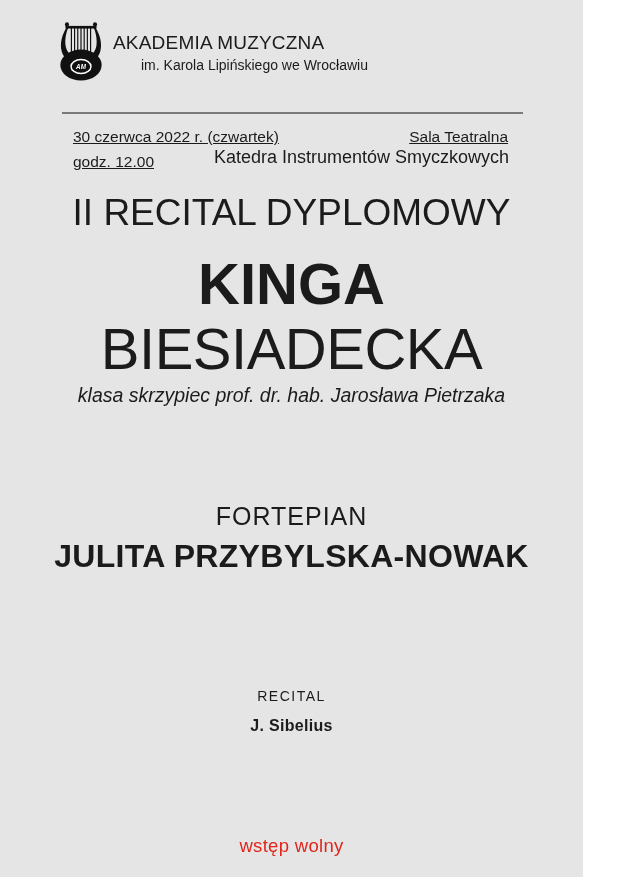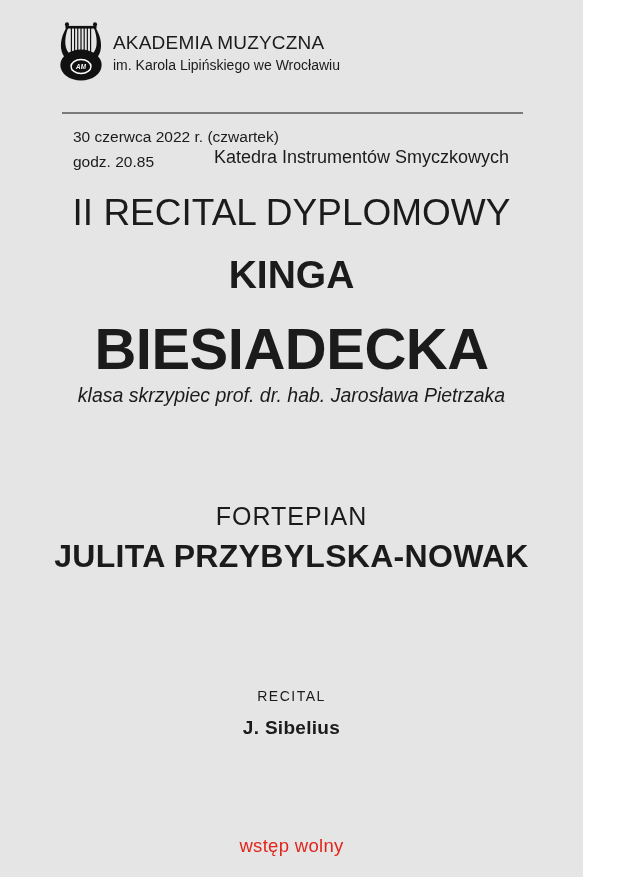--- a/index.html
+++ b/index.html
@@ -34,20 +34,21 @@
     letter-spacing: 0.2px;
     color: #1b1b1b;
     white-space: nowrap;
   }
   .inst-sub {
     font-size: 14px;
     font-weight: 400;
     margin-top: 3px;
     color: #1b1b1b;
     white-space: nowrap;
+    margin-left: 28px;
   }
   .department {
     position: absolute;
     top: 100px;
     right: 74px;
     font-size: 18px;
     color: #1b1b1b;
     white-space: nowrap;
     margin-top: 47px;
   }
@@ -63,42 +64,43 @@
   
   .event-info {
     position: absolute;
     top: 124px;
     left: 73px;
     right: 75px;
     display: flex;
     justify-content: space-between;
     font-size: 15.5px;
     line-height: 25px;
+    text-decoration: underline;
   }
   .event-info .right { text-align: right; }
 
   
   .center-line {
     position: absolute;
     left: 0;
     right: 0;
     text-align: center;
     white-space: nowrap;
     line-height: 1;
   }
   .recital-title { top: 194px; font-size: 37px; font-weight: 400; }
-  .performer-first { top: 255px; font-size: 39px; font-weight: 700; }
-  .performer-last  { top: 320px; font-size: 58px; font-weight: 700; letter-spacing: -0.5px; }
+  .performer-first { top: 255px; font-size: 58px; font-weight: 700; }
+  .performer-last  { top: 320px; font-size: 58px; font-weight: 400; letter-spacing: -0.5px; }
   .class-line { top: 386px; font-size: 19.5px; font-style: italic; }
 
   .accomp-role { top: 504px; font-size: 25px; letter-spacing: 1px; }
   .accomp-name { top: 540px; font-size: 32px; font-weight: 700; letter-spacing: 0.3px; }
 
   .program-heading { top: 689px; font-size: 14px; letter-spacing: 1.5px; }
-  .program-composer { top: 718px; font-size: 19px; font-weight: 700; letter-spacing: 0.3px; }
+  .program-composer { top: 718px; font-size: 16px; font-weight: 700; letter-spacing: 0.3px; }
 
   .admission { top: 794px; font-size: 18.5px; color: #e1251c; letter-spacing: 0.3px; margin-top: 43px; }
 </style>
 </head>
 <body>
 
 <div class="page">
 
   <div class="logo-lockup">
     <svg class="lyre" viewBox="0 0 64 84" aria-hidden="true">
@@ -131,23 +133,24 @@
     </div>
   </div>
 
   <div class="department">Katedra Instrumentów Smyczkowych</div>
 
   <div class="header-rule"></div>
 
   <div class="event-info">
     <div class="left">
       <div>30 czerwca 2022 r. (czwartek)</div>
-      <div>godz. 20.85</div>
+      <div>godz. 12.00</div>
     </div>
     <div class="right">
+      <div>Sala Teatralna</div>
     </div>
   </div>
 
   <div class="center-line recital-title">II RECITAL DYPLOMOWY</div>
   <div class="center-line performer-first">KINGA</div>
   <div class="center-line performer-last">BIESIADECKA</div>
   <div class="center-line class-line">klasa skrzypiec prof. dr. hab. Jarosława Pietrzaka</div>
 
   <div class="center-line accomp-role">FORTEPIAN</div>
   <div class="center-line accomp-name">JULITA PRZYBYLSKA-NOWAK</div>

